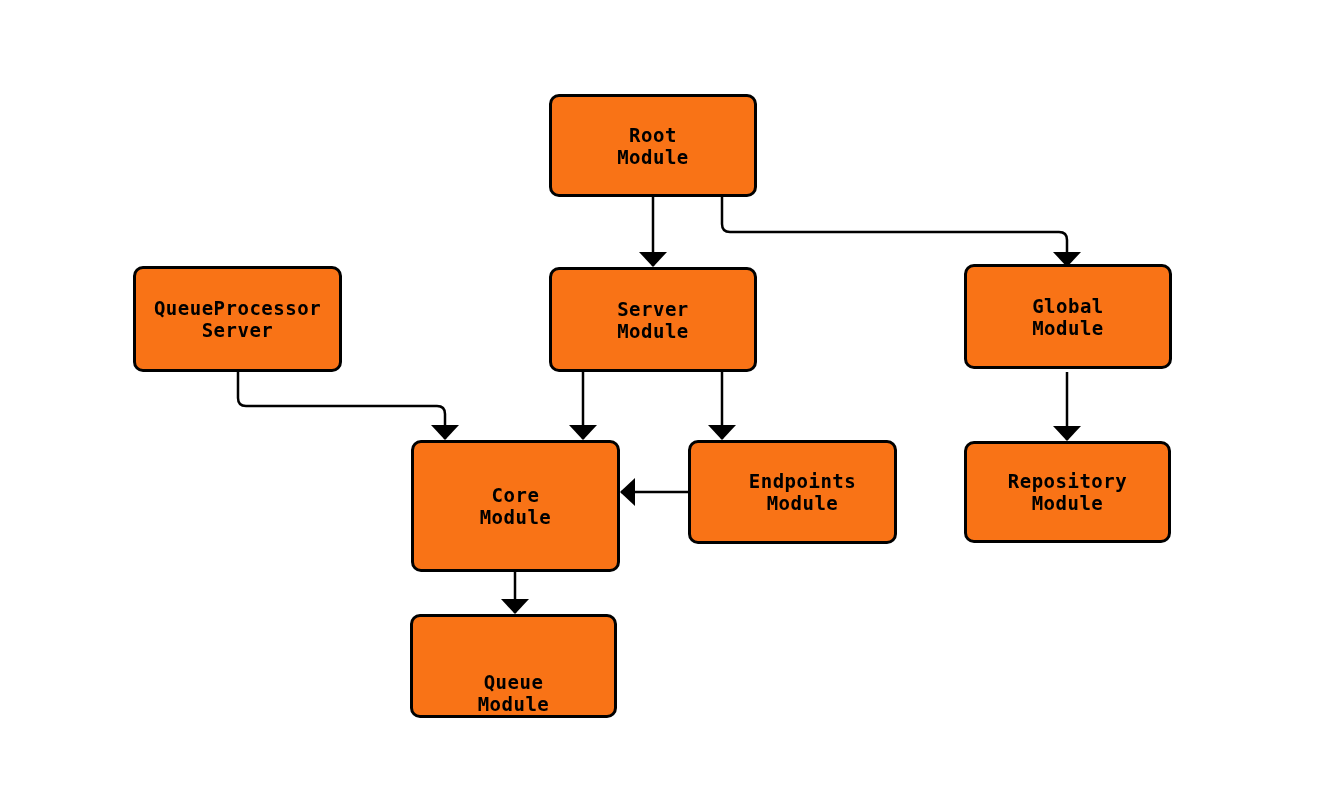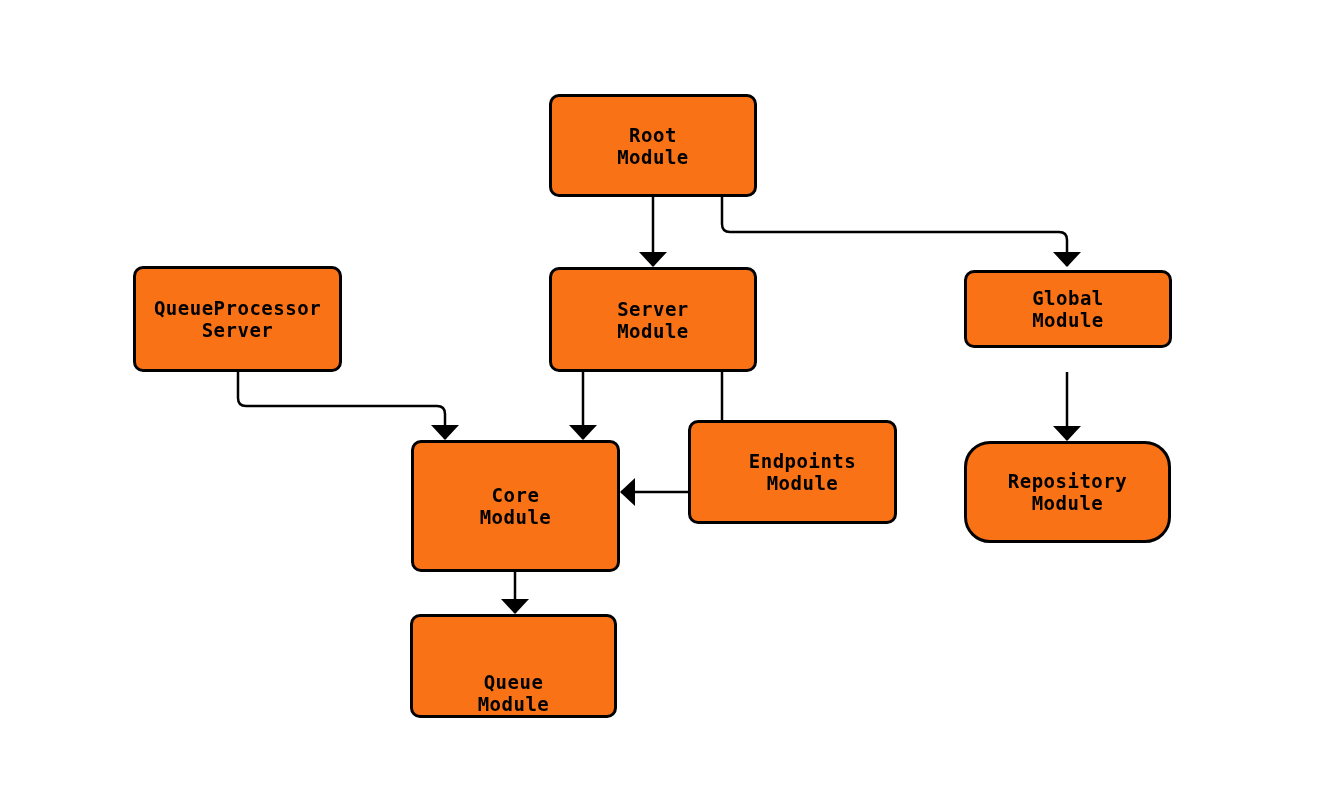--- a/index.html
+++ b/index.html
@@ -79,33 +79,33 @@
 Module</span>
       </div>
       <div class="node" style="left: 133px; top: 266px; width: 209px; height: 106px;">
         <span class="node-label">QueueProcessor
 Server</span>
       </div>
       <div class="node" style="left: 549px; top: 267px; width: 208px; height: 105px;">
         <span class="node-label">Server
 Module</span>
       </div>
-      <div class="node" style="left: 964px; top: 270px; width: 208px; height: 78px; align-items: center;">
+      <div class="node" style="left: 964px; top: 264px; width: 208px; height: 105px; align-items: center;">
         <span class="node-label">Global
 Module</span>
       </div>
       <div class="node" style="left: 411px; top: 440px; width: 209px; height: 132px;">
         <span class="node-label">Core
 Module</span>
       </div>
-      <div class="node" style="left: 688px; top: 420px; width: 209px; height: 104px; padding-left: 20px;">
+      <div class="node" style="left: 688px; top: 440px; width: 209px; height: 104px; padding-left: 20px;">
         <span class="node-label">Endpoints
 Module</span>
       </div>
-      <div class="node" style="left: 964px; top: 441px; width: 207px; height: 102px; border-radius: 26px;">
+      <div class="node" style="left: 964px; top: 441px; width: 207px; height: 102px;">
         <span class="node-label">Repository
 Module</span>
       </div>
       <div class="node" style="left: 410px; top: 614px; width: 207px; height: 104px; align-items: flex-end;">
         <span class="node-label">Queue
 Module</span>
       </div>
     </div>
 </div>
 

